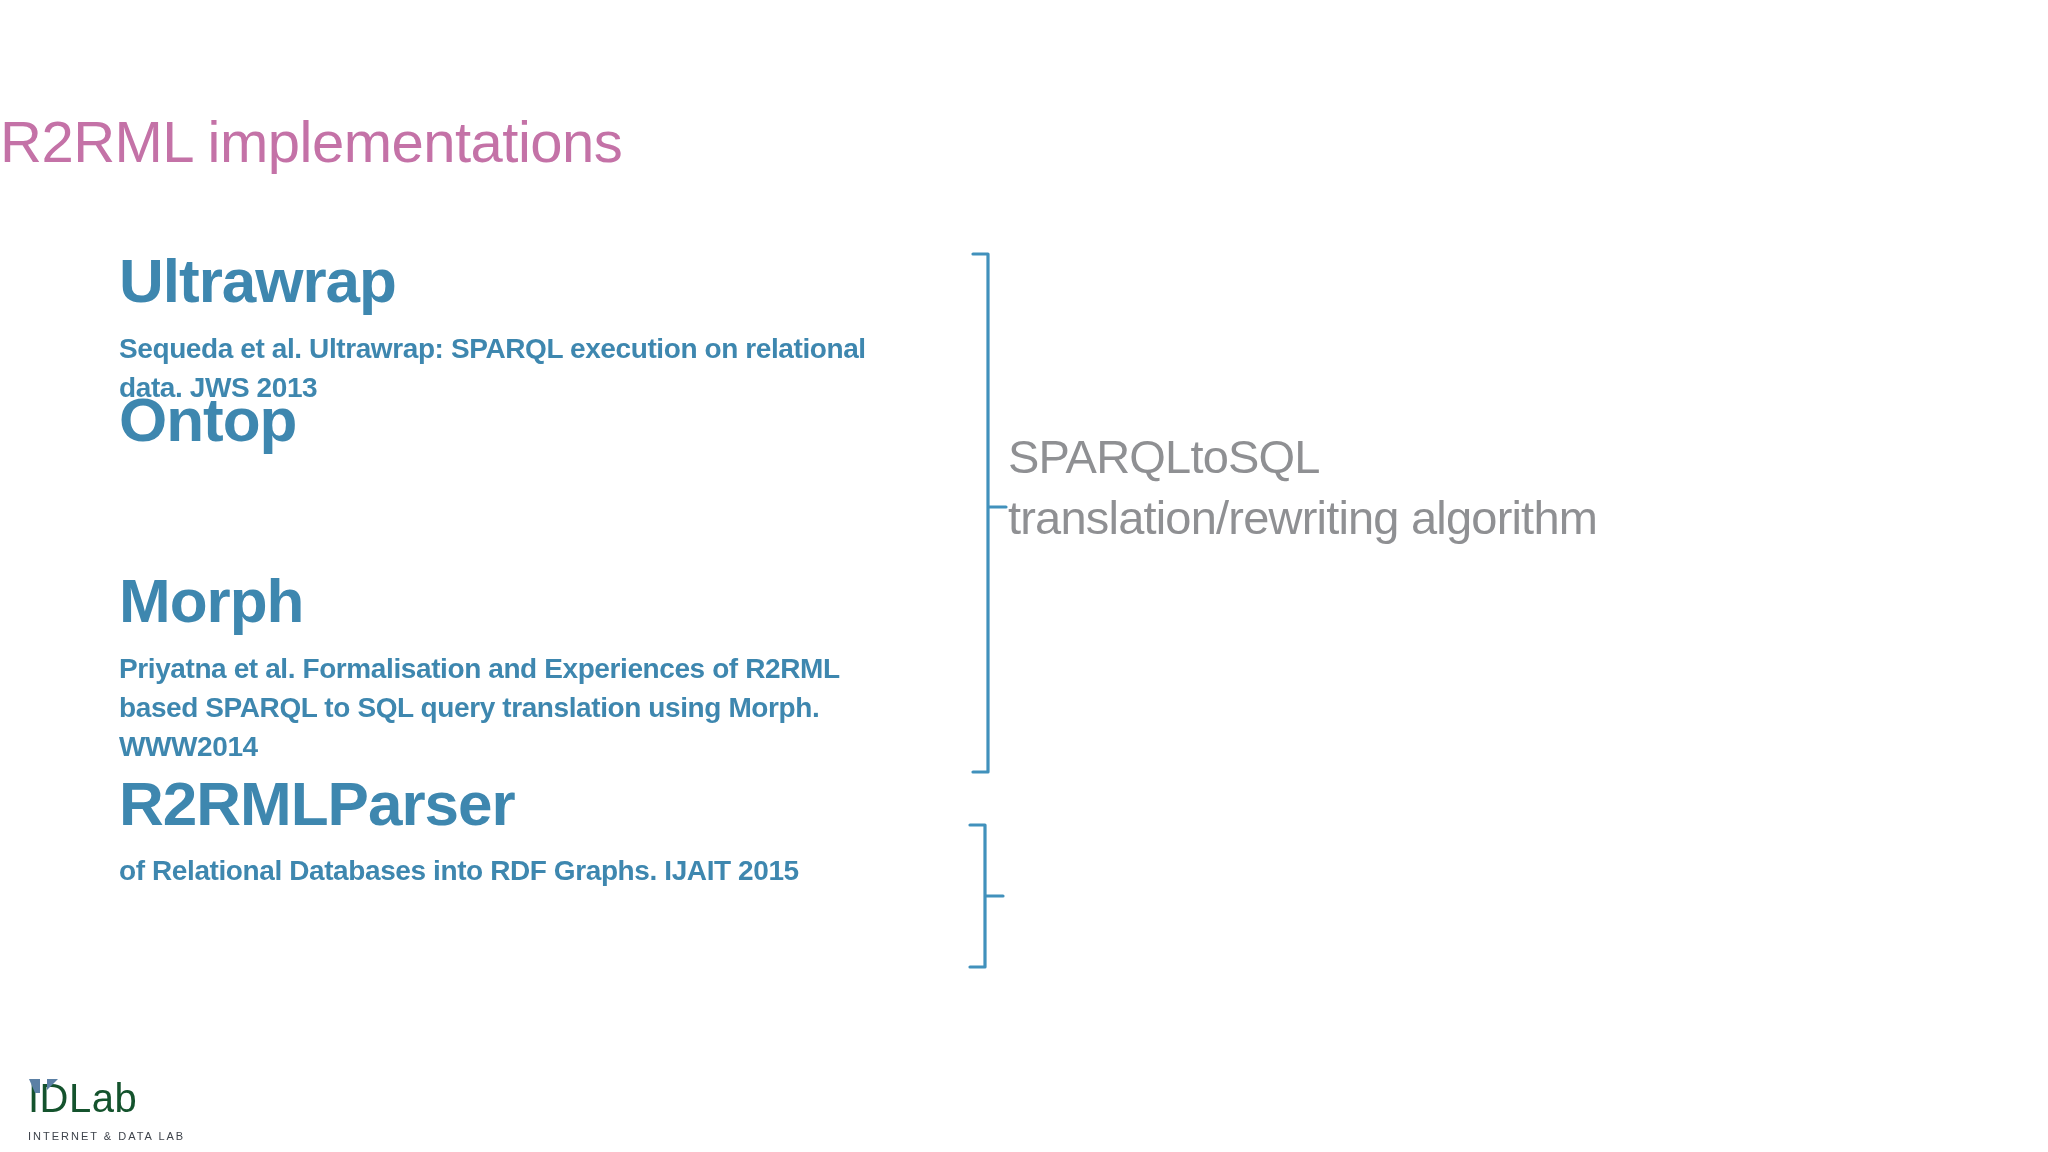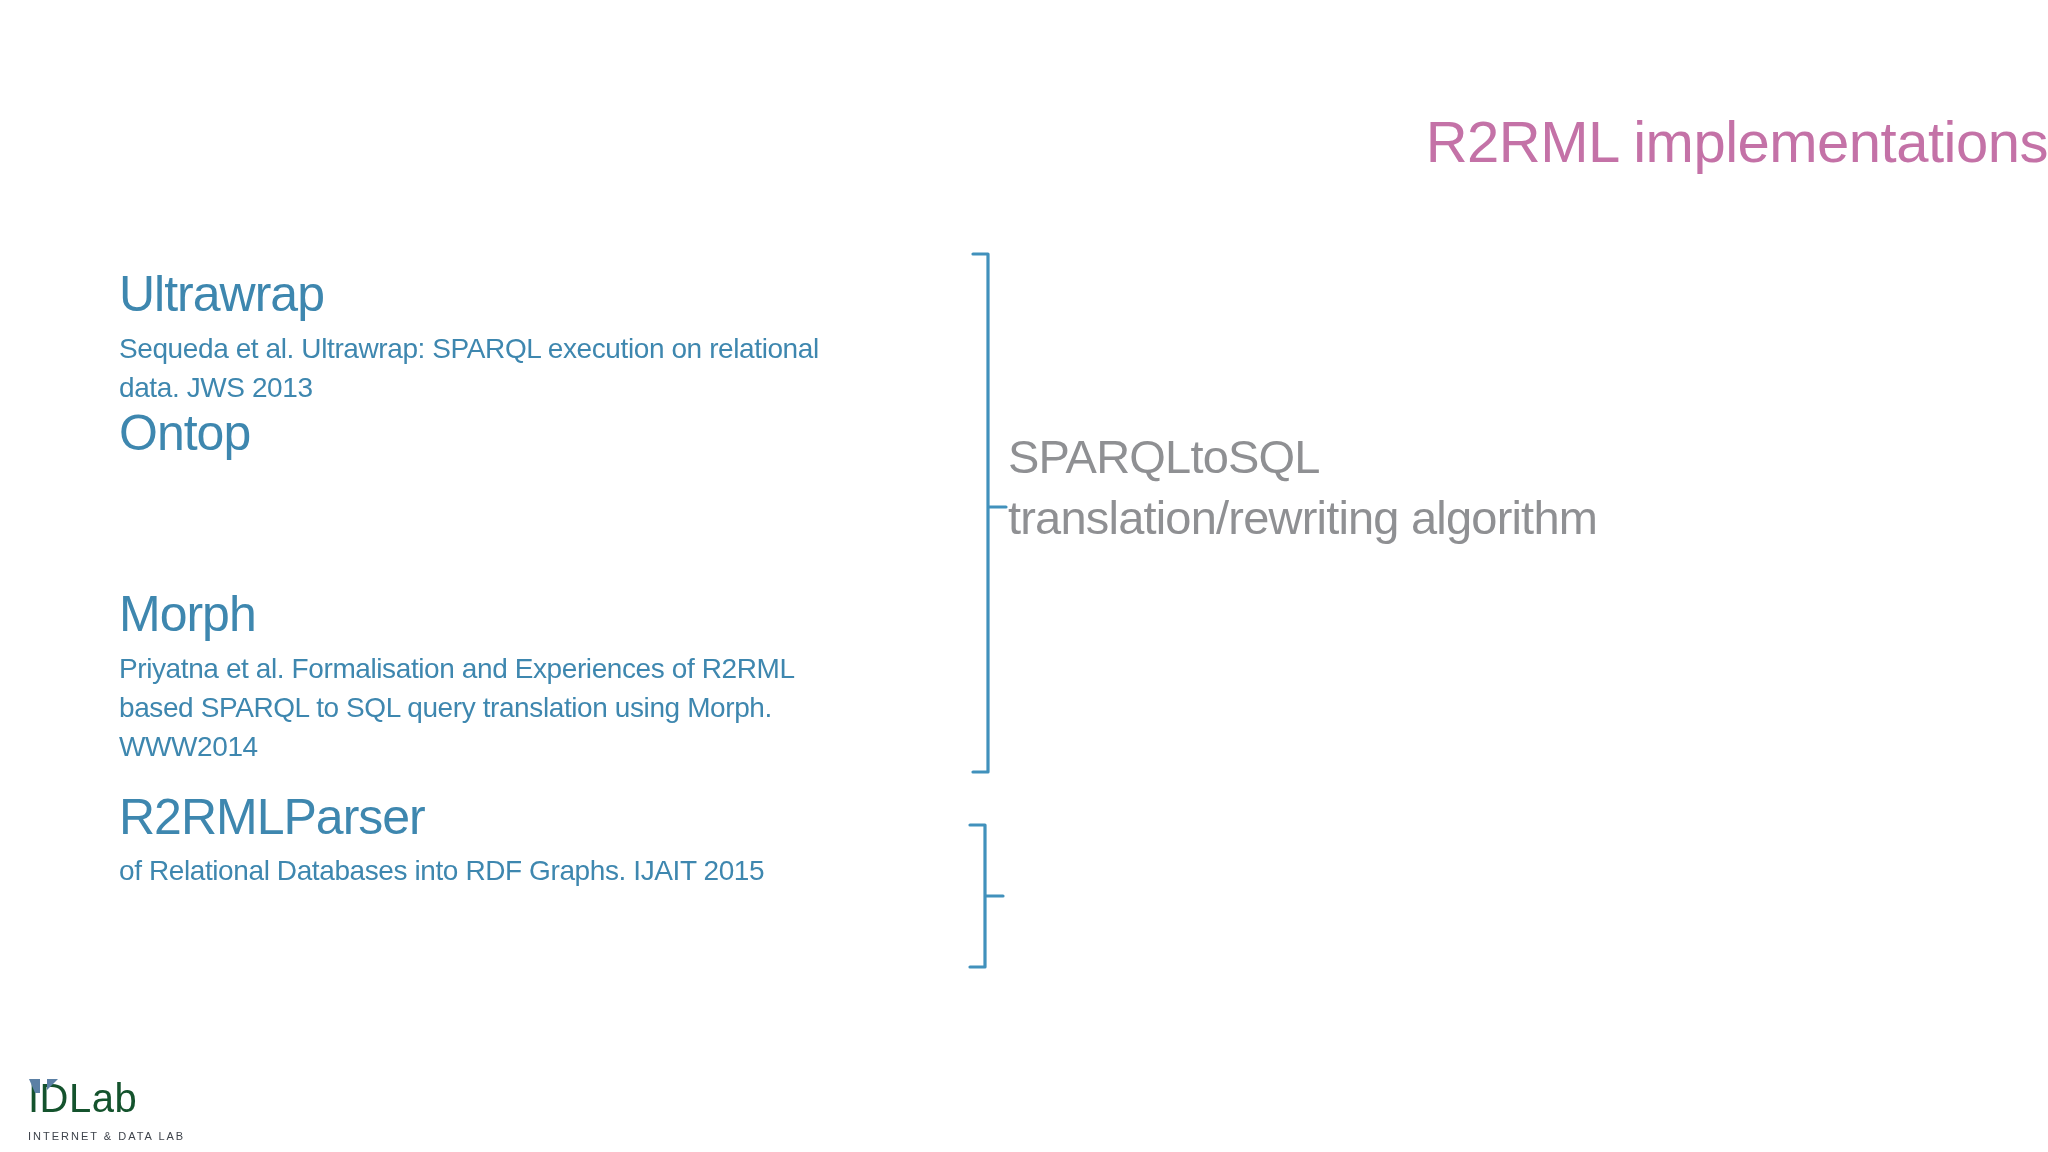--- a/index.html
+++ b/index.html
@@ -7,42 +7,41 @@
   #slide {
     position: relative;
     width: 2048px;
     height: 1152px;
     background: #ffffff;
     overflow: hidden;
   }
   .abs { position: absolute; }
   .title {
     left: 0; top: 107px; width: 100%;
-    text-align: right;
+    text-align: left;
     font-size: 58px; line-height: 70px;
     letter-spacing: -0.5px;
     color: #c472a7;
     font-weight: 400;
     white-space: nowrap;
   }
   .impl-name {
     left: 119px;
-    font-size: 50px; line-height: 74px;
+    font-size: 62px; line-height: 74px;
     letter-spacing: -1px;
     color: #3e87af;
-    font-weight: 400;
+    font-weight: 700;
     white-space: nowrap;
-    margin-top: 13px;
   }
   .impl-cite {
     left: 119px;
     font-size: 28px; line-height: 39px;
     letter-spacing: -0.4px;
     color: #3e87af;
-    font-weight: 400;
+    font-weight: 700;
   }
   .impl-cite div { white-space: nowrap; }
   .group-label {
     left: 1008px;
     font-size: 47px; line-height: 61px;
     letter-spacing: -0.8px;
     color: #8f9093;
     font-weight: 400;
   }
   .group-label div { white-space: nowrap; }

